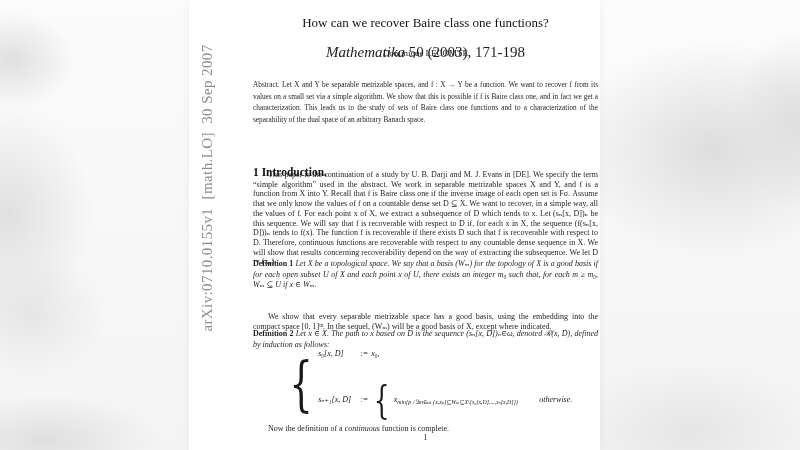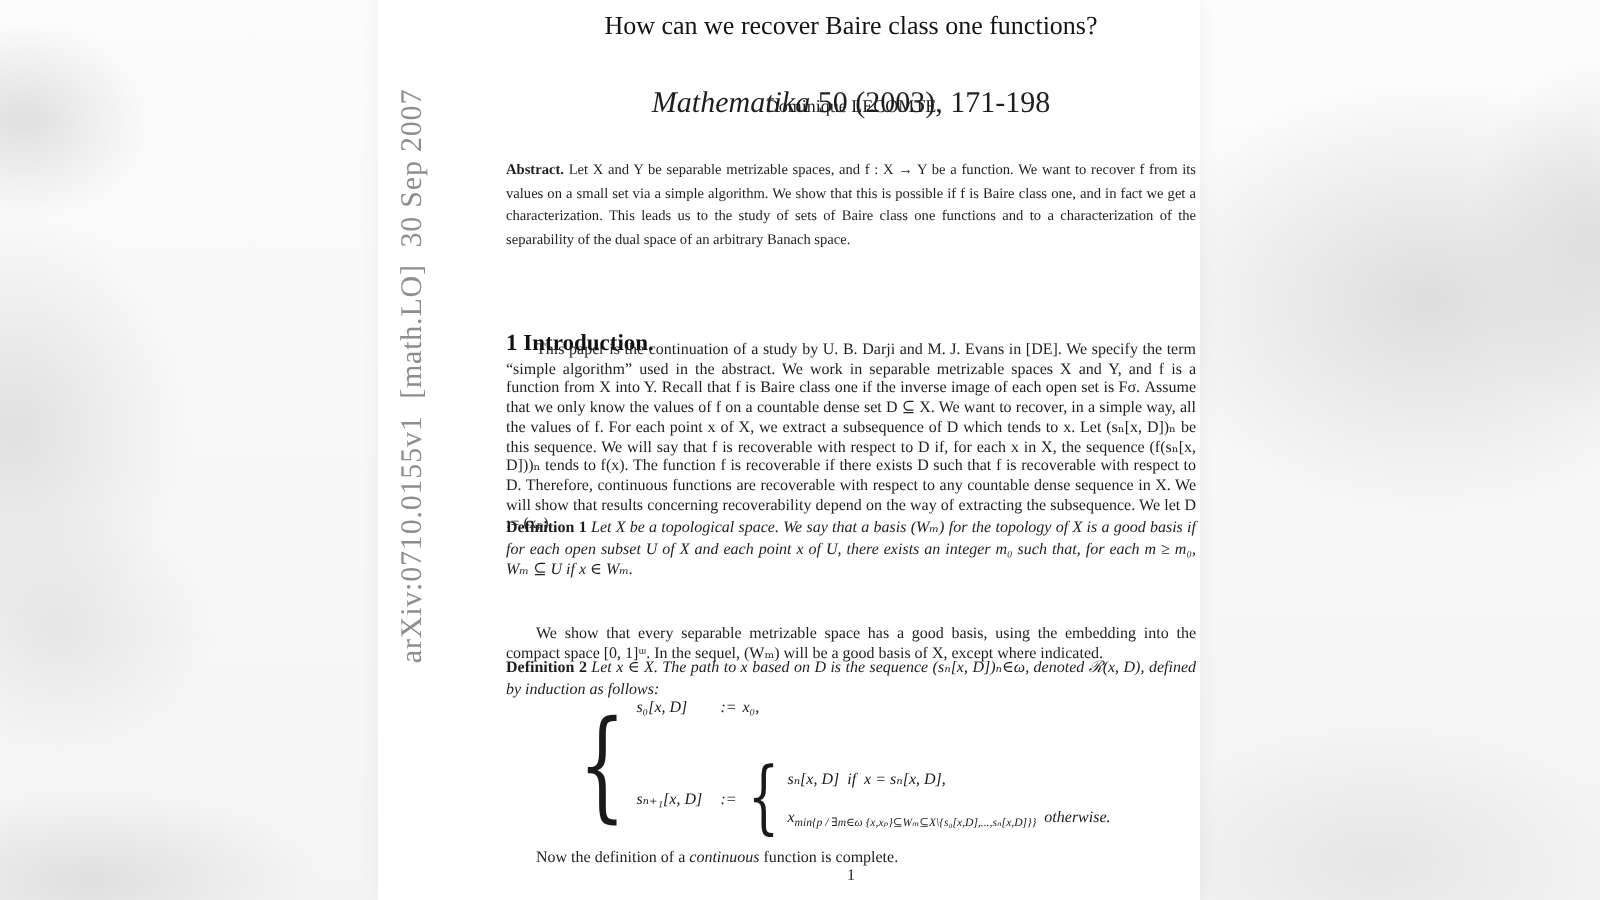--- a/index.html
+++ b/index.html
@@ -36,26 +36,26 @@
   .stamp{position:absolute;left:207px;top:188px;width:0;height:0;}
   .stamp-inner{
     display:block;width:max-content;
     transform:translate(-50%,-50%) rotate(-90deg);
     white-space:pre;
     font-size:15px;letter-spacing:.4px;color:#8d8d8d;
   }
   
   .blk{position:absolute;left:253px;width:345px;}
   .center{text-align:center;}
-  .title{top:5px;font-size:13px;color:#141414;}
+  .title{top:15px;font-size:13px;color:#141414;}
   .author{top:26px;font-size:9px;margin-top:22px;}
   .journal{top:44px;font-size:15px;}
   .journal .it{font-style:italic;}
   .abstract{top:72px;font-size:7.3px;line-height:11.6px;text-align:justify;}
-  .abstract b{font-weight:bold;}
+  .abstract b{font-weight:normal;}
   .heading{top:123px;font-size:11.5px;font-weight:bold;color:#111;margin-top:43px;}
   .body-text{font-size:8px;line-height:9.7px;text-align:justify;}
   .indent{text-indent:15px;}
   .para1{top:162px;}
   .def{font-size:8px;line-height:10.6px;text-align:justify;}
   .def .deflabel{font-weight:bold;font-style:normal;}
   .def .deftext{font-style:italic;}
   .def1{top:251px;}
   .para2{top:304px;}
   .def2{top:321px;}
@@ -74,21 +74,21 @@
     font-family:"DejaVu Serif",serif;
   }
   .brace.outer{font-size:60px;margin-right:-2px;margin-left:-4px;}
   .brace.inner{font-size:40px;margin:0 -1px 0 -2px;}
   .rows-outer{display:flex;flex-direction:column;gap:23px;}
   .rows-inner{display:flex;flex-direction:column;gap:10px;}
   .frow{display:flex;align-items:center;white-space:pre;}
   .lhs{display:inline-block;width:42px;}
   .assign{margin-right:3px;}
   .sub{font-size:5.8px;position:relative;top:3px;}
-  .otherwise{margin-left:4px;text-align:center;}
+  .otherwise{margin-left:21px;text-align:center;}
 </style>
 </head>
 <body>
 
 <div class="bg-left"></div>
 <div class="bg-right"></div>
 
 <div class="page">
 </div>
 
@@ -118,21 +118,20 @@
     <div class="frow">
       <span class="lhs">s₀[x, D]</span>
       <span class="assign">:=</span>
       <span>x₀,</span>
     </div>
     <div class="frow">
       <span class="lhs">sₙ₊₁[x, D]</span>
       <span class="assign">:=</span>
       <span class="brace inner">{</span>
       <div class="rows-inner">
-        <div class="frow">sₙ[x, D]  if  x = sₙ[x, D],</div>
         <div class="frow">
           <span>x</span><span class="sub">min{p / ∃m∈ω {x,xₚ}⊆Wₘ⊆X\{s₀[x,D],...,sₙ[x,D]}}</span>
           <span class="otherwise">otherwise.</span>
         </div>
       </div>
     </div>
   </div>
 </div>
 
 <p class="blk body-text indent closing"><span>Now the definition of a </span><span class="it">continuous</span><span> function is complete.</span></p>

